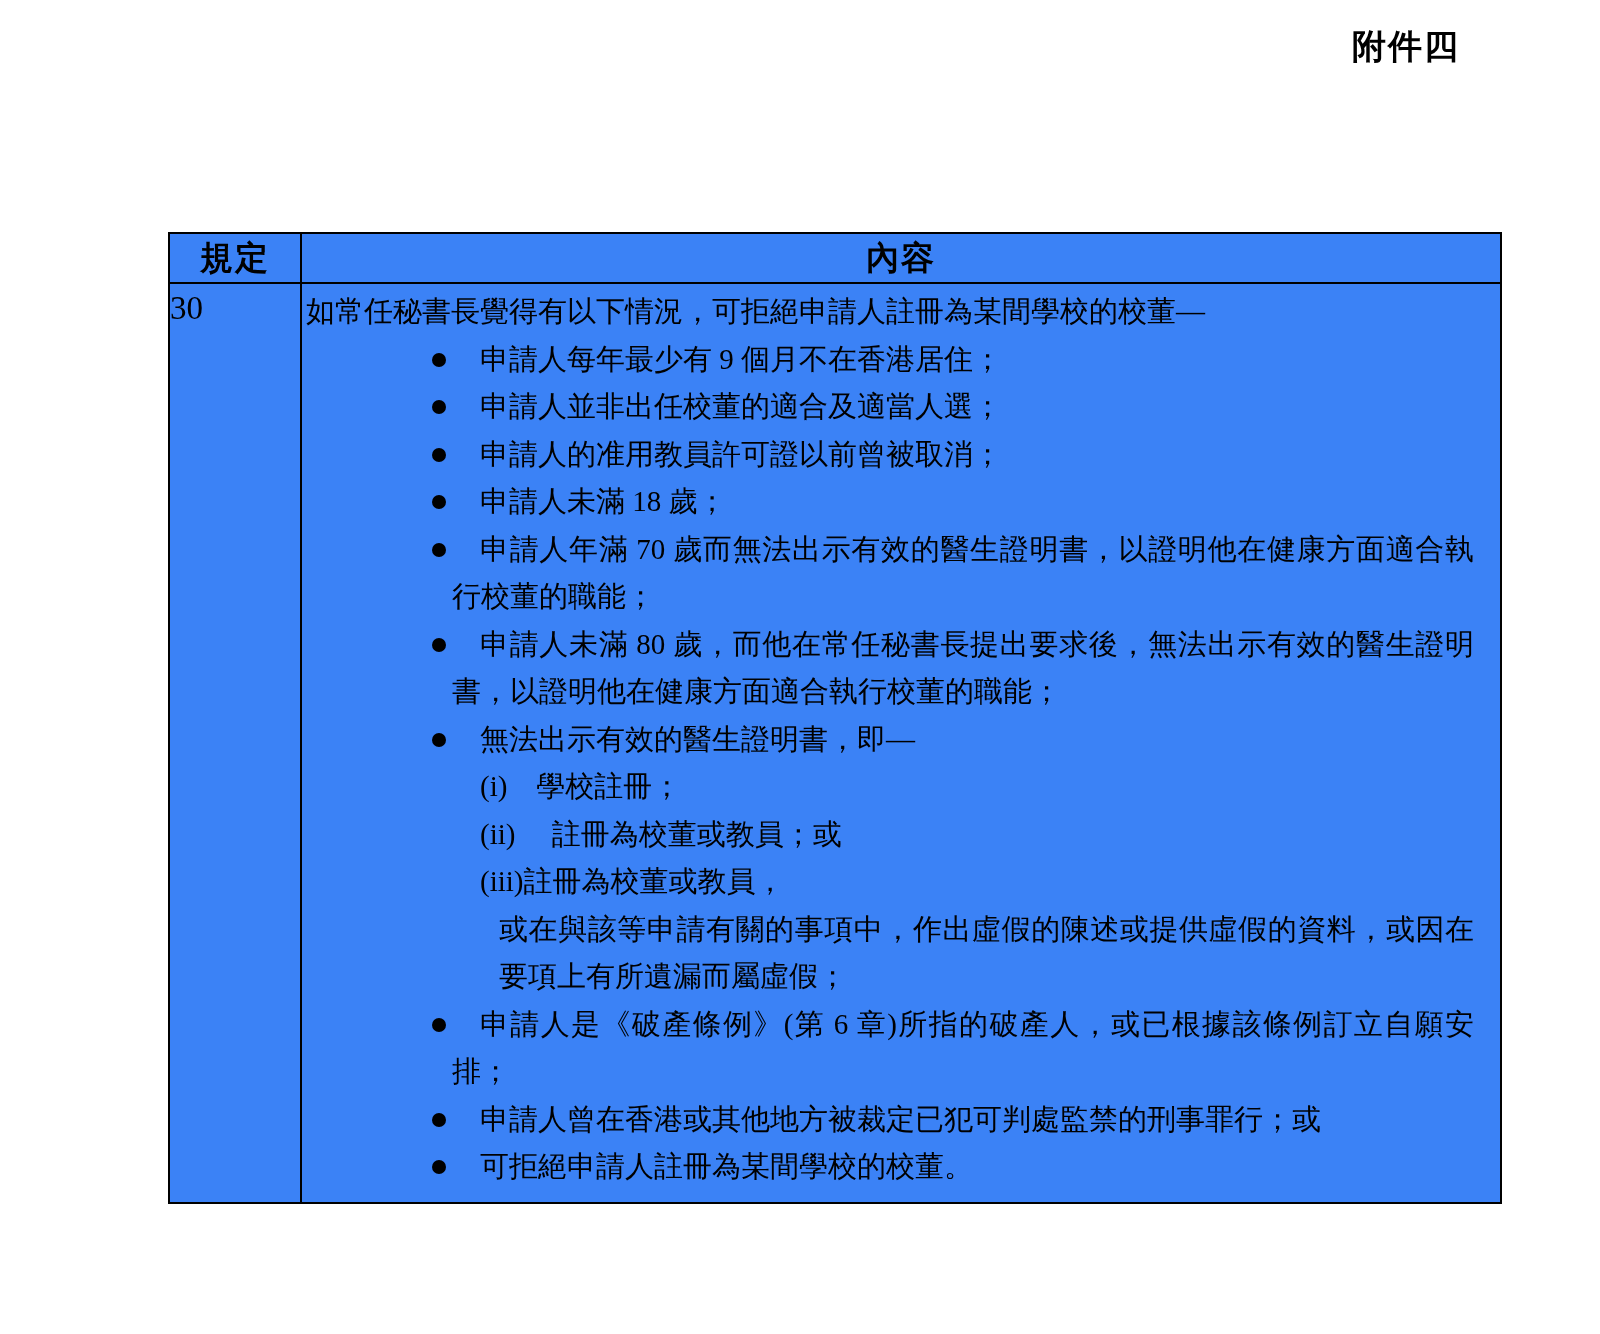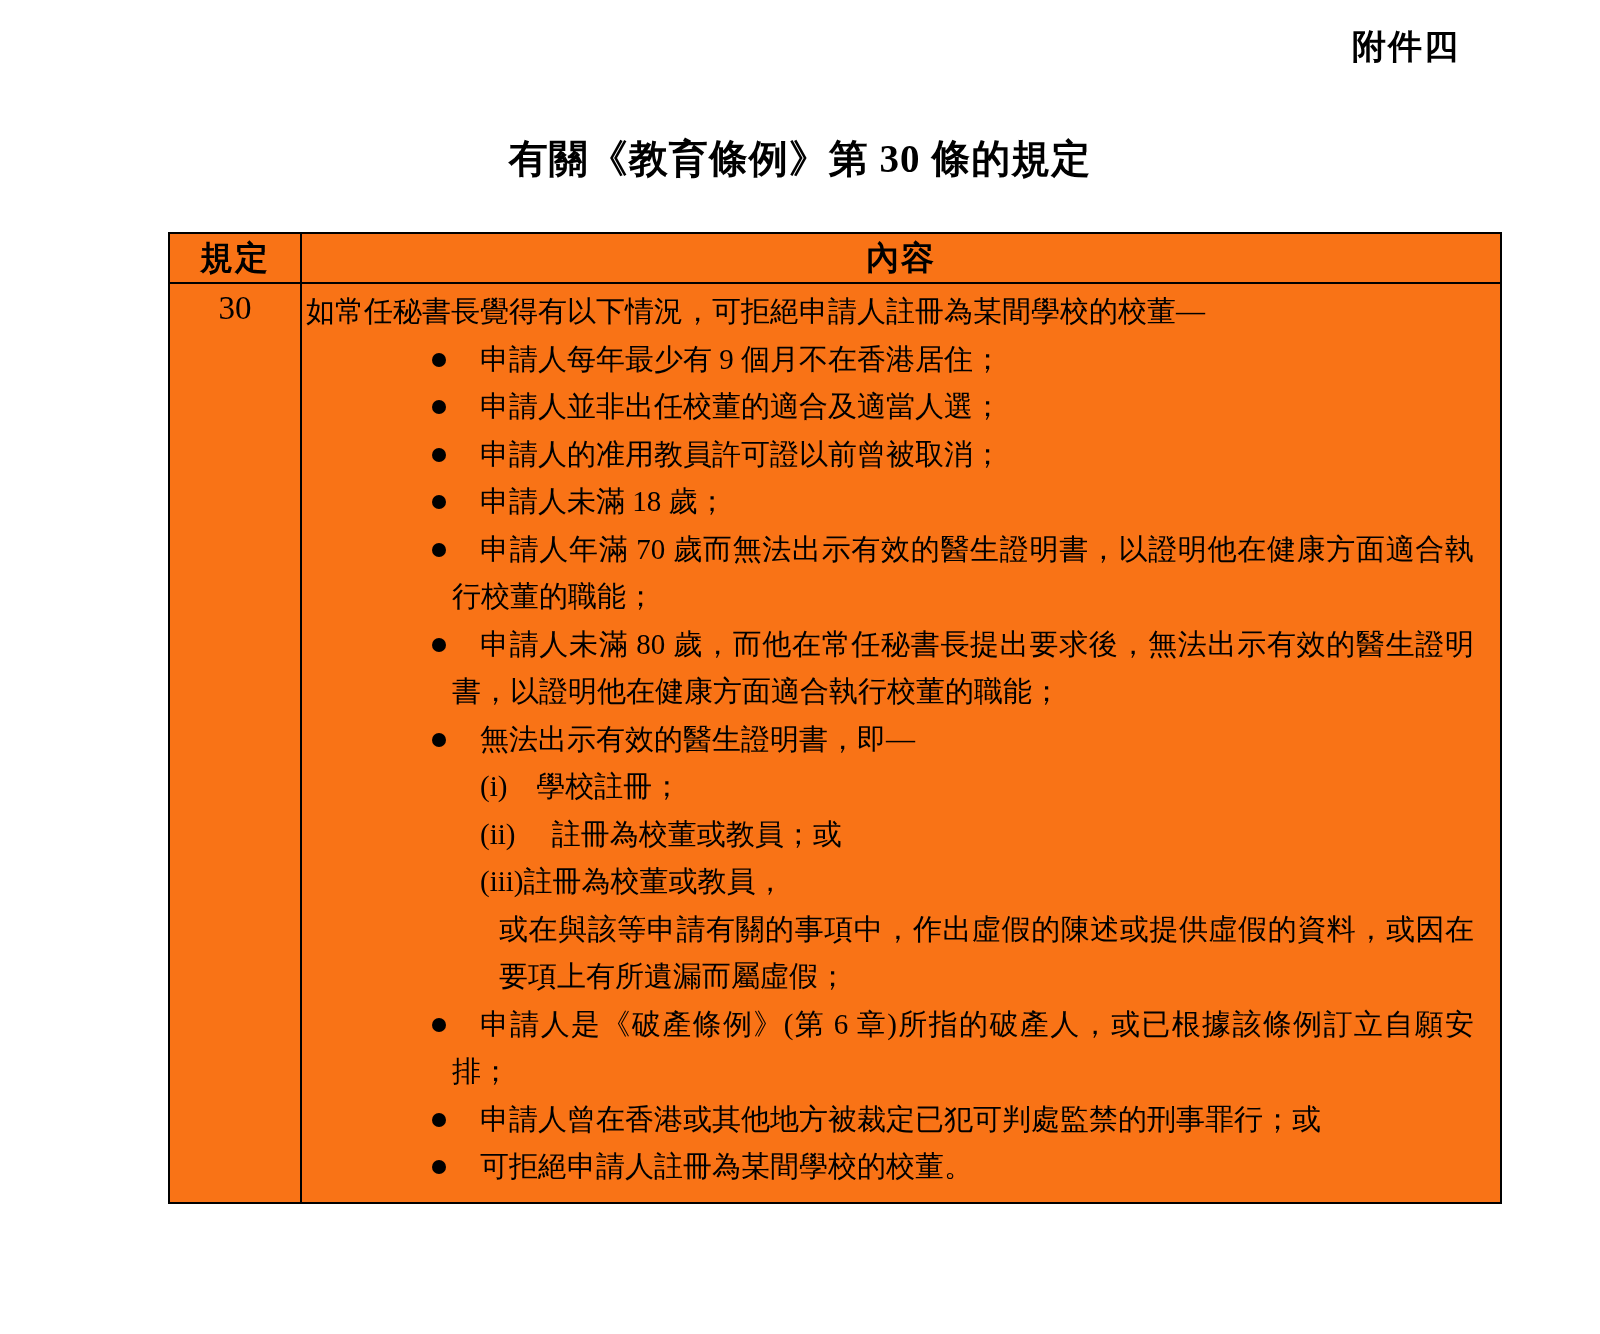--- a/index.html
+++ b/index.html
@@ -31,35 +31,35 @@
   }
 
   table.doc-table {
     position: absolute;
     top: 232px; left: 168px;
     border-collapse: collapse;
     table-layout: fixed;
   }
   .doc-table th, .doc-table td {
     border: 2px solid #000000;
-    background: #f97316;
+    background: #3b82f6;
   }
   th.reg-col  { width: 132px; }
   th.content-col { width: 1200px; }
   .doc-table th {
     height: 50px;
     font-size: 33px;
     font-weight: 700;
     text-align: center;
     vertical-align: middle;
     letter-spacing: 2px;
   }
   td.reg-cell {
     vertical-align: top;
-    text-align: center;
+    text-align: left;
     font-size: 33px;
     padding-top: 6px;
     height: 920px;
   }
   td.content-cell {
     vertical-align: top;
     font-size: 29px;
     line-height: 47.5px;
     padding: 4px 26px 8px 4px;
     text-align: justify;
@@ -92,21 +92,20 @@
     padding-left: 193px;
   }
 </style>
 </head>
 <body>
 
 <div class="page">
 
   <div class="annex">附件四</div>
 
-  <div class="title">有關《教育條例》第 30 條的規定</div>
 
   <table class="doc-table">
     <thead>
       <tr>
         <th class="reg-col">規定</th>
         <th class="content-col">內容</th>
       </tr>
     </thead>
     <tbody>
       <tr>

